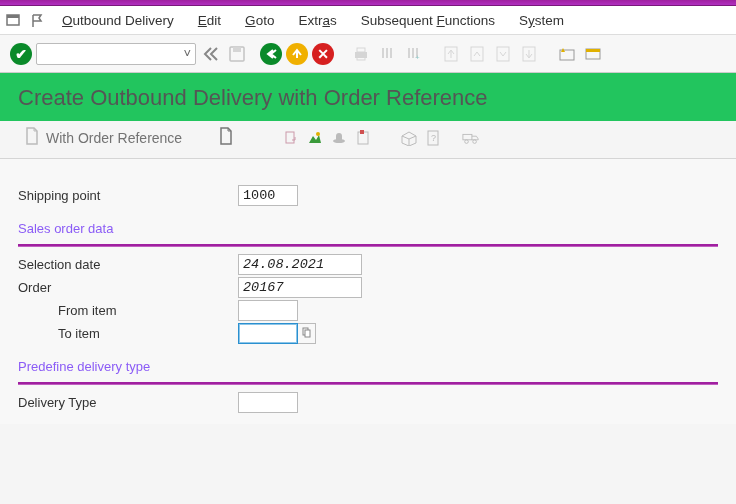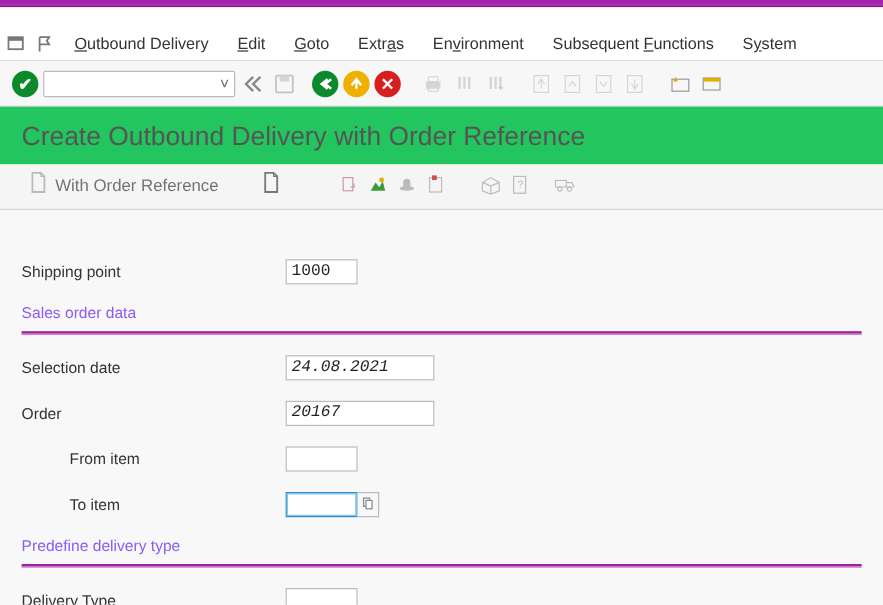--- a/index.html
+++ b/index.html
@@ -15,21 +15,21 @@
   .topbar {
     height: 6px;
     background: linear-gradient(to bottom, #a020a0 0%, #b030c0 100%);
     border-bottom: 1px solid #7a187a;
   }
   .menubar {
     background: #fff;
     border-bottom: 1px solid #ddd;
     display: flex;
     align-items: center;
-    padding: 20px 4px 3px 4px;
+    padding: 4px 4px 3px 4px;
     gap: 4px;
   }
   .menubar .sys-icon {
     width: 20px; height: 16px;
     display:flex; align-items:center; justify-content:center;
     color:#666;
   }
   .menubar .menu-item {
     padding: 3px 10px;
     font-size: 13.5px;
@@ -99,21 +99,21 @@
   .tb2-doc-icon { width:16px; height:18px; }
   .tb2-sep { width: 12px; }
   .smallicon { width:18px; height:18px; display:flex; align-items:center; justify-content:center; color:#aaa;}
   .content {
     background: #f8f8f8;
     padding: 24px 18px 10px 18px;
   }
   .field-row {
     display:flex; align-items:center;
     height: 22px;
-    margin:16px 0;
+    margin:1px 0;
   }
   .field-label {
     width: 220px;
     font-size: 13px;
     color:#333;
   }
   .field-label.indent { padding-left: 40px; }
   .field-input {
     font-family: 'Courier New', monospace;
     font-size: 13.5px;
@@ -161,21 +161,20 @@
   </span>
   <span class="sys-icon">
     <svg width="16" height="16" viewBox="0 0 16 16">
         <path d="M3 2v12M3 2h8l-2 3 2 3H3" fill="none" stroke="#777" stroke-width="1.5"></path>
       </svg>
   </span>
   <span class="menu-item"><u>O</u>utbound Delivery</span>
   <span class="menu-item"><u>E</u>dit</span>
   <span class="menu-item"><u>G</u>oto</span>
   <span class="menu-item">Extr<u>a</u>s</span>
-  <span class="menu-item">En<u>v</u>ironment</span>
   <span class="menu-item">Subsequent <u>F</u>unctions</span>
   <span class="menu-item">S<u>y</u>stem</span>
 </div>
 
 <div class="toolbar1">
   <div class="green-check">✔</div>
   <div class="cmd-input">˅</div>
   <div class="tbbtn">
     <svg width="18" height="18" viewBox="0 0 18 18">
         <path d="M9 3 L3 9 L9 15 M15 3 L9 9 L15 15" fill="none" stroke="#888" stroke-width="2"></path>

